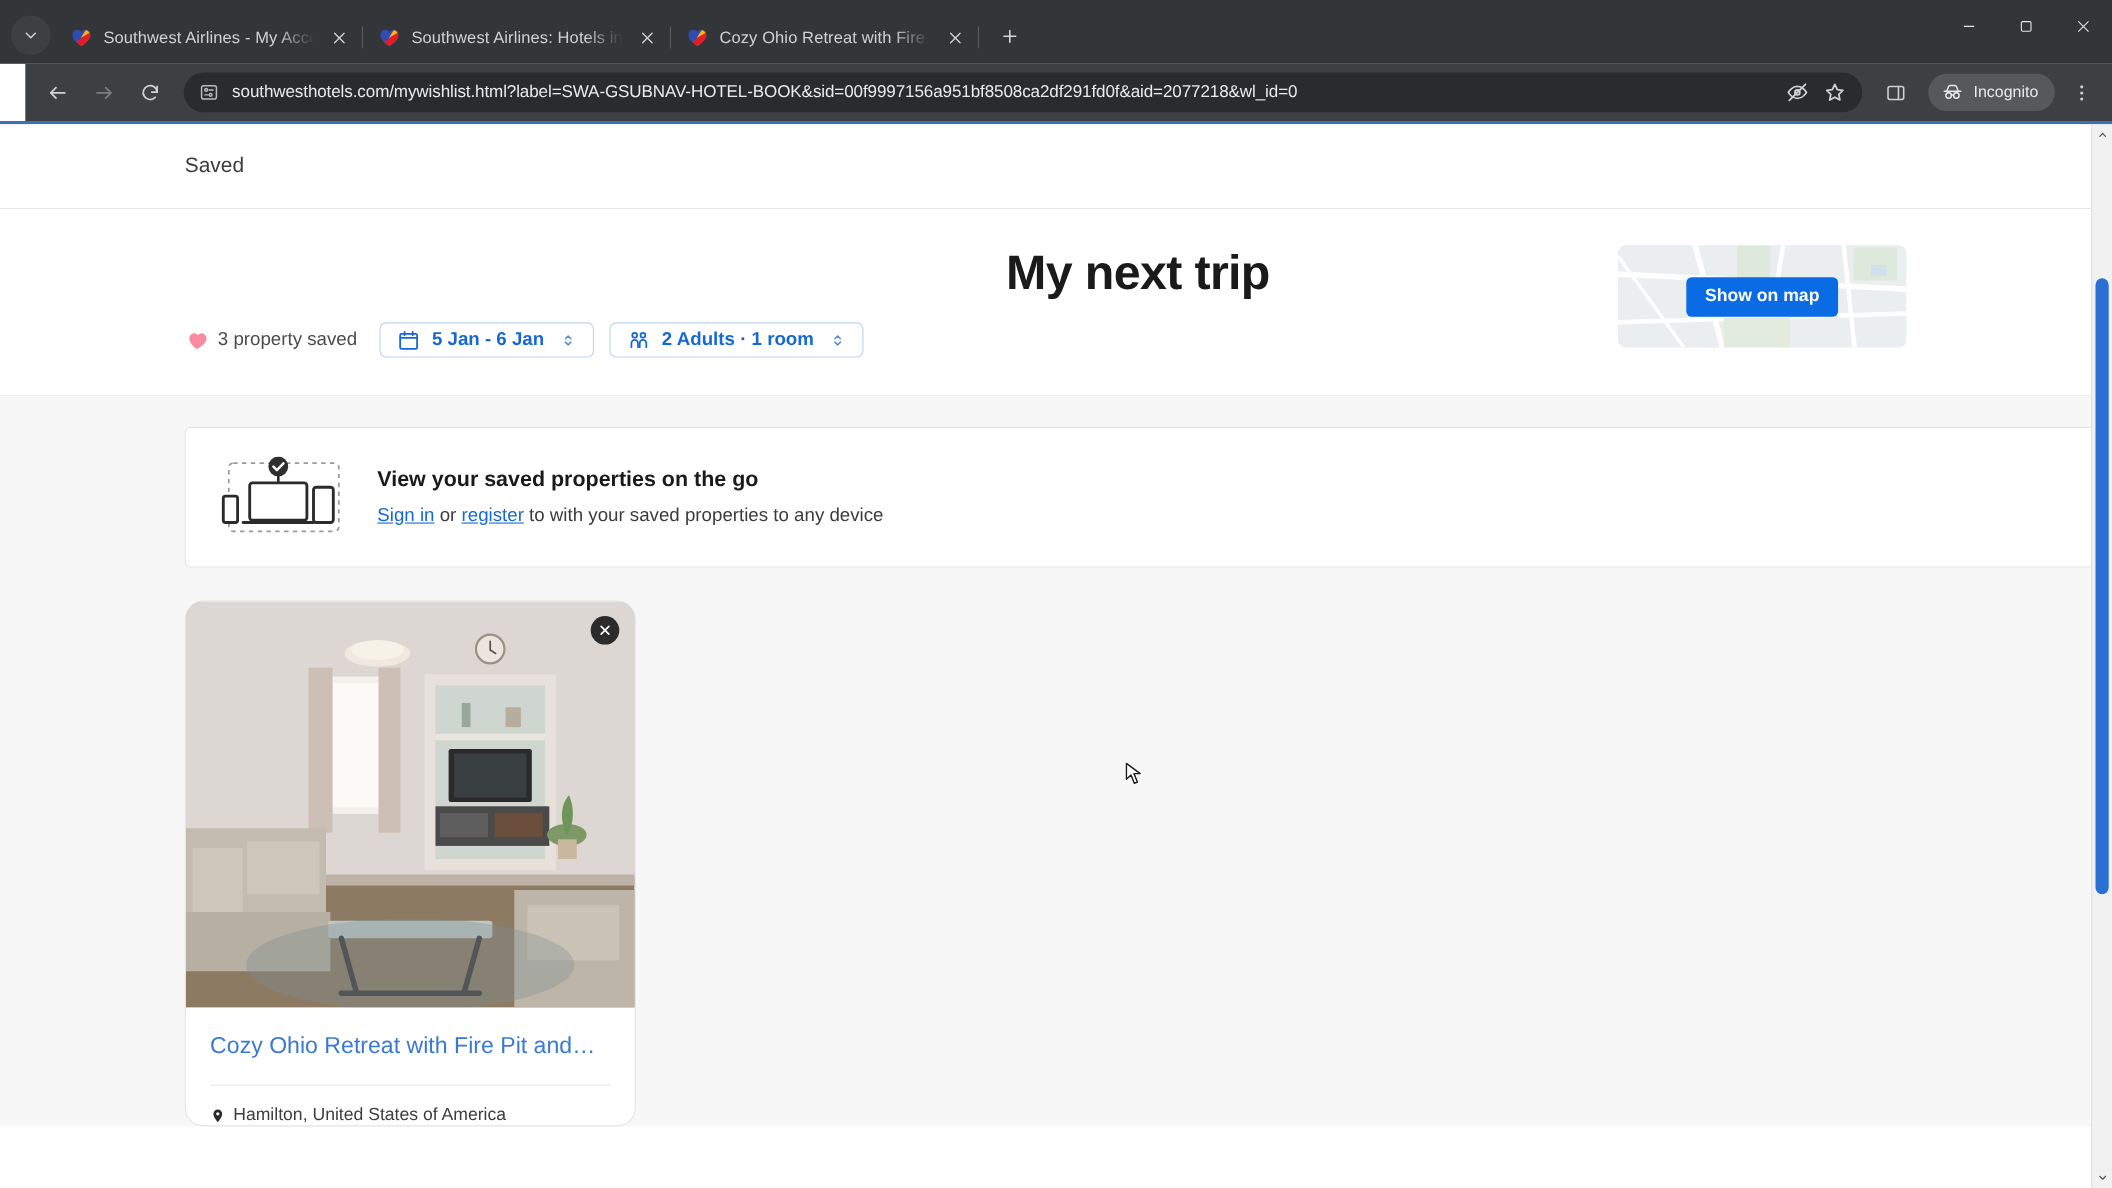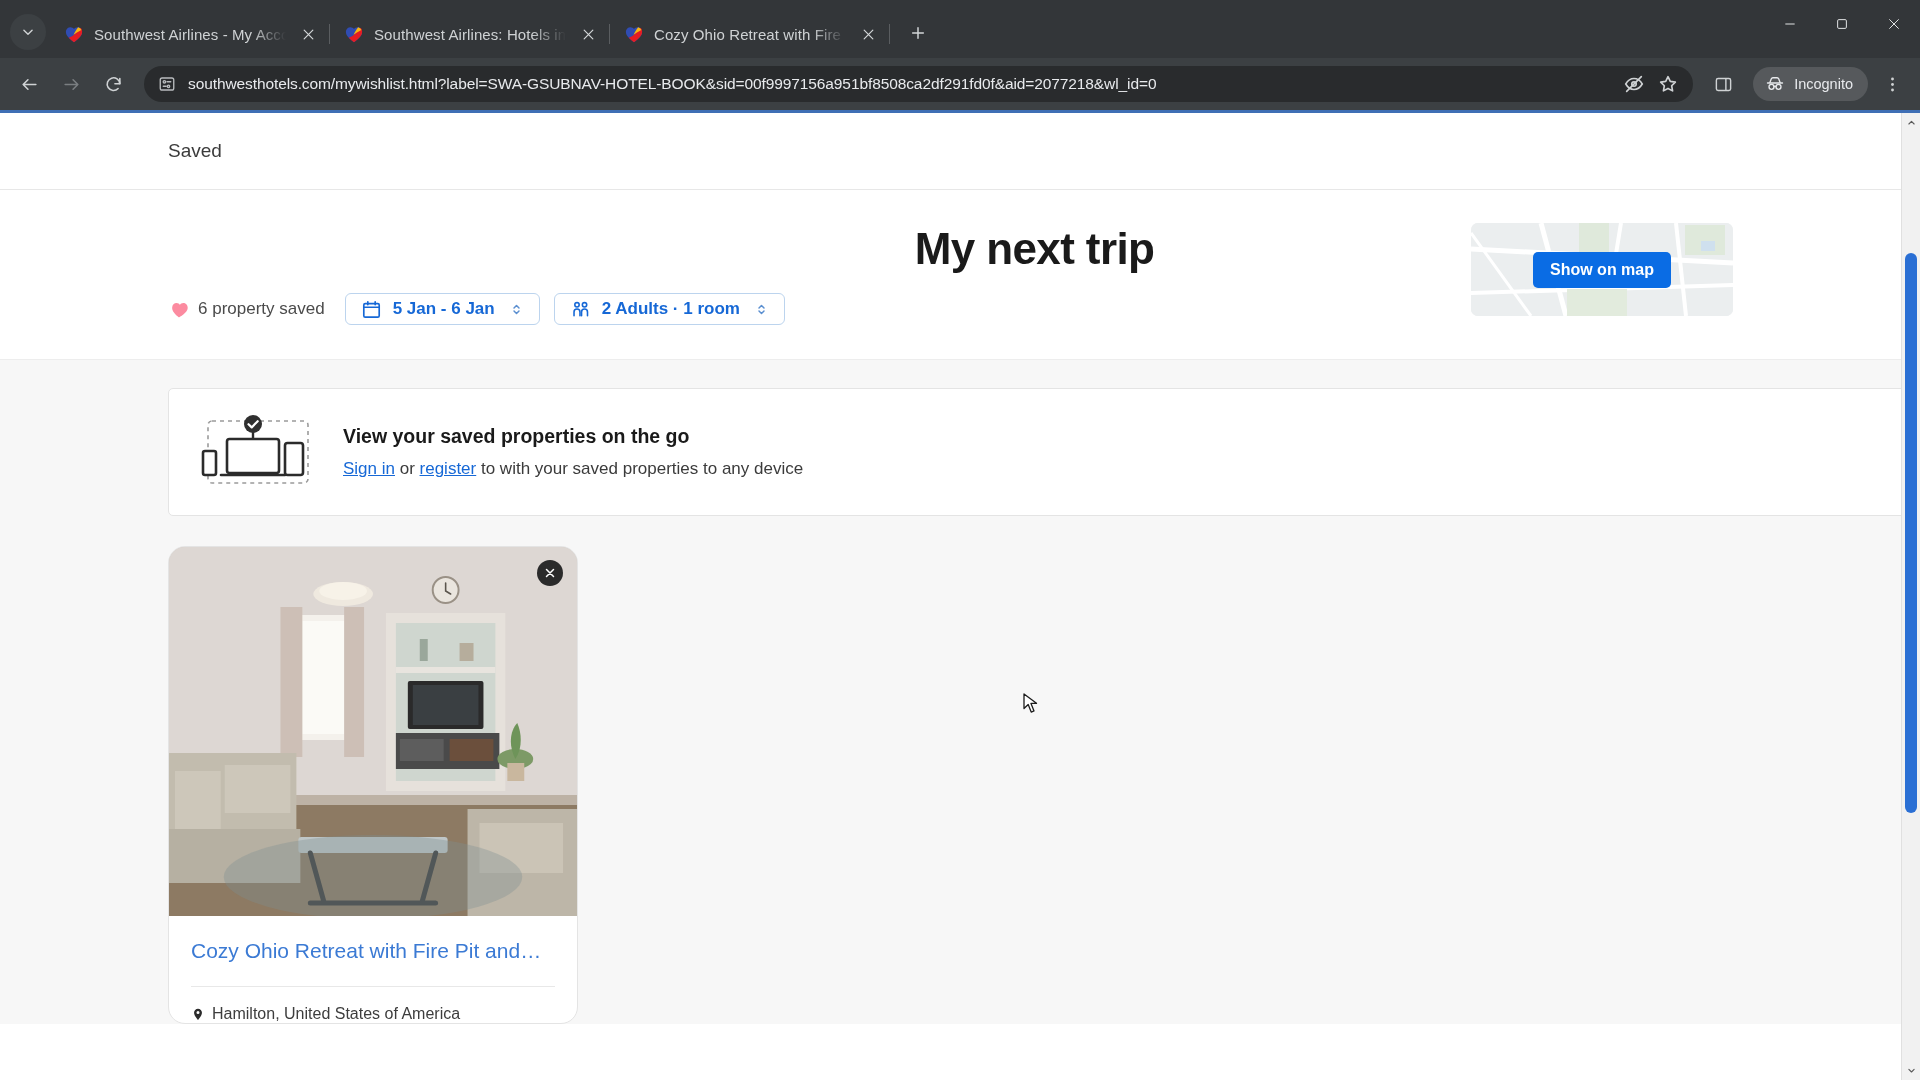--- a/index.html
+++ b/index.html
@@ -103,20 +103,21 @@
   .winbtn svg { width: 14px; height: 14px; }
 
   .toolbar {
     height: 52px;
     background: #3c4043;
     display: flex;
     align-items: center;
     padding: 0 10px;
     gap: 4px;
     flex: 0 0 52px;
+    margin-left: 23px;
   }
   .navbtn {
     width: 38px; height: 38px;
     display: flex; align-items: center; justify-content: center;
     border-radius: 50%;
     color: #cfd2d4;
     flex: 0 0 auto;
   }
   .navbtn.disabled { color: #7a7e81; }
   .navbtn svg { width: 19px; height: 19px; }
@@ -556,21 +557,21 @@
 
       <div class="hero">
         <div class="hero-left">
           <div class="hero-title">My next trip</div>
 
           <div class="hero-controls">
             <div class="saved-count">
               <svg class="heart" viewBox="0 0 24 24" fill="currentColor">
                 <path d="M12 21s-7.5-4.9-7.5-10.2C4.5 7.6 6.8 5.5 9.4 5.5c1.6 0 2.9.8 3.6 2 .7-1.2 2-2 3.6-2 2.6 0 4.9 2.1 4.9 5.3C21.5 16.1 12 21 12 21z"></path>
               </svg>
-              <span>6 property saved</span>
+              <span>3 property saved</span>
             </div>
 
             <div class="pill">
               <svg class="pico" viewBox="0 0 24 24" fill="none" stroke="currentColor" stroke-width="1.9">
                 <rect x="3.2" y="5.2" width="17.6" height="15.6" rx="1.6"></rect>
                 <path d="M3.2 9.4h17.6M7.8 3.2v3.4M16.2 3.2v3.4" stroke-linecap="round"></path>
               </svg>
               <span class="ptext">5 Jan - 6 Jan</span>
               <svg class="pchev" viewBox="0 0 24 24" fill="none" stroke="currentColor" stroke-width="2.3">
                 <path d="M8 9.5l4-4 4 4M8 14.5l4 4 4-4" stroke-linecap="round" stroke-linejoin="round"></path>

